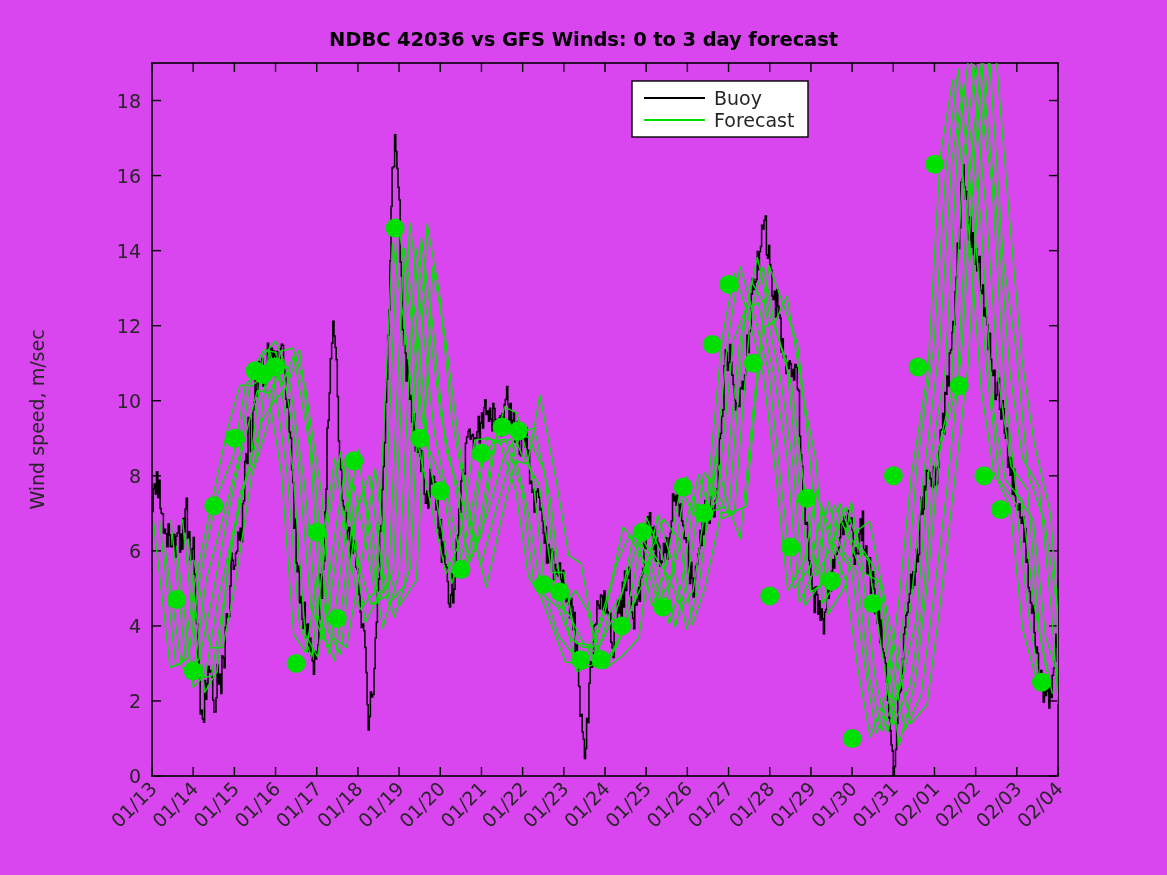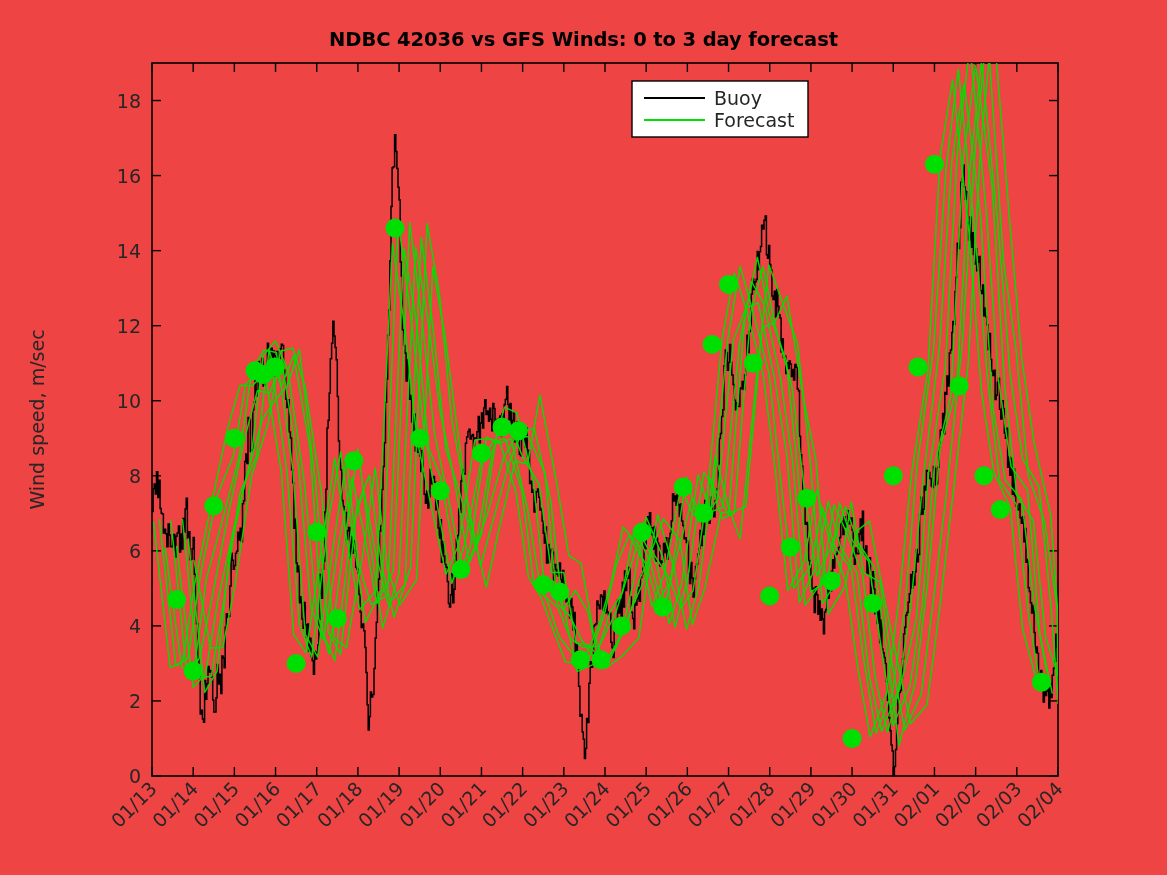--- a/index.html
+++ b/index.html
@@ -12,21 +12,21 @@
     height: 875px;
     font-family: "DejaVu Sans", "Liberation Sans", sans-serif;
     overflow: hidden;
     position: relative;
   }
   #figure {
     position: absolute;
     left: 0; top: 0;
     width: 1167px;
     height: 875px;
-    background: #ef4444;
+    background: #d946ef;
   }
   #chart-title {
     position: absolute;
     left: 0;
     top: 28px;
     width: 1167px;
     text-align: center;
     font-size: 19.5px;
     font-weight: bold;
     color: #000000;

